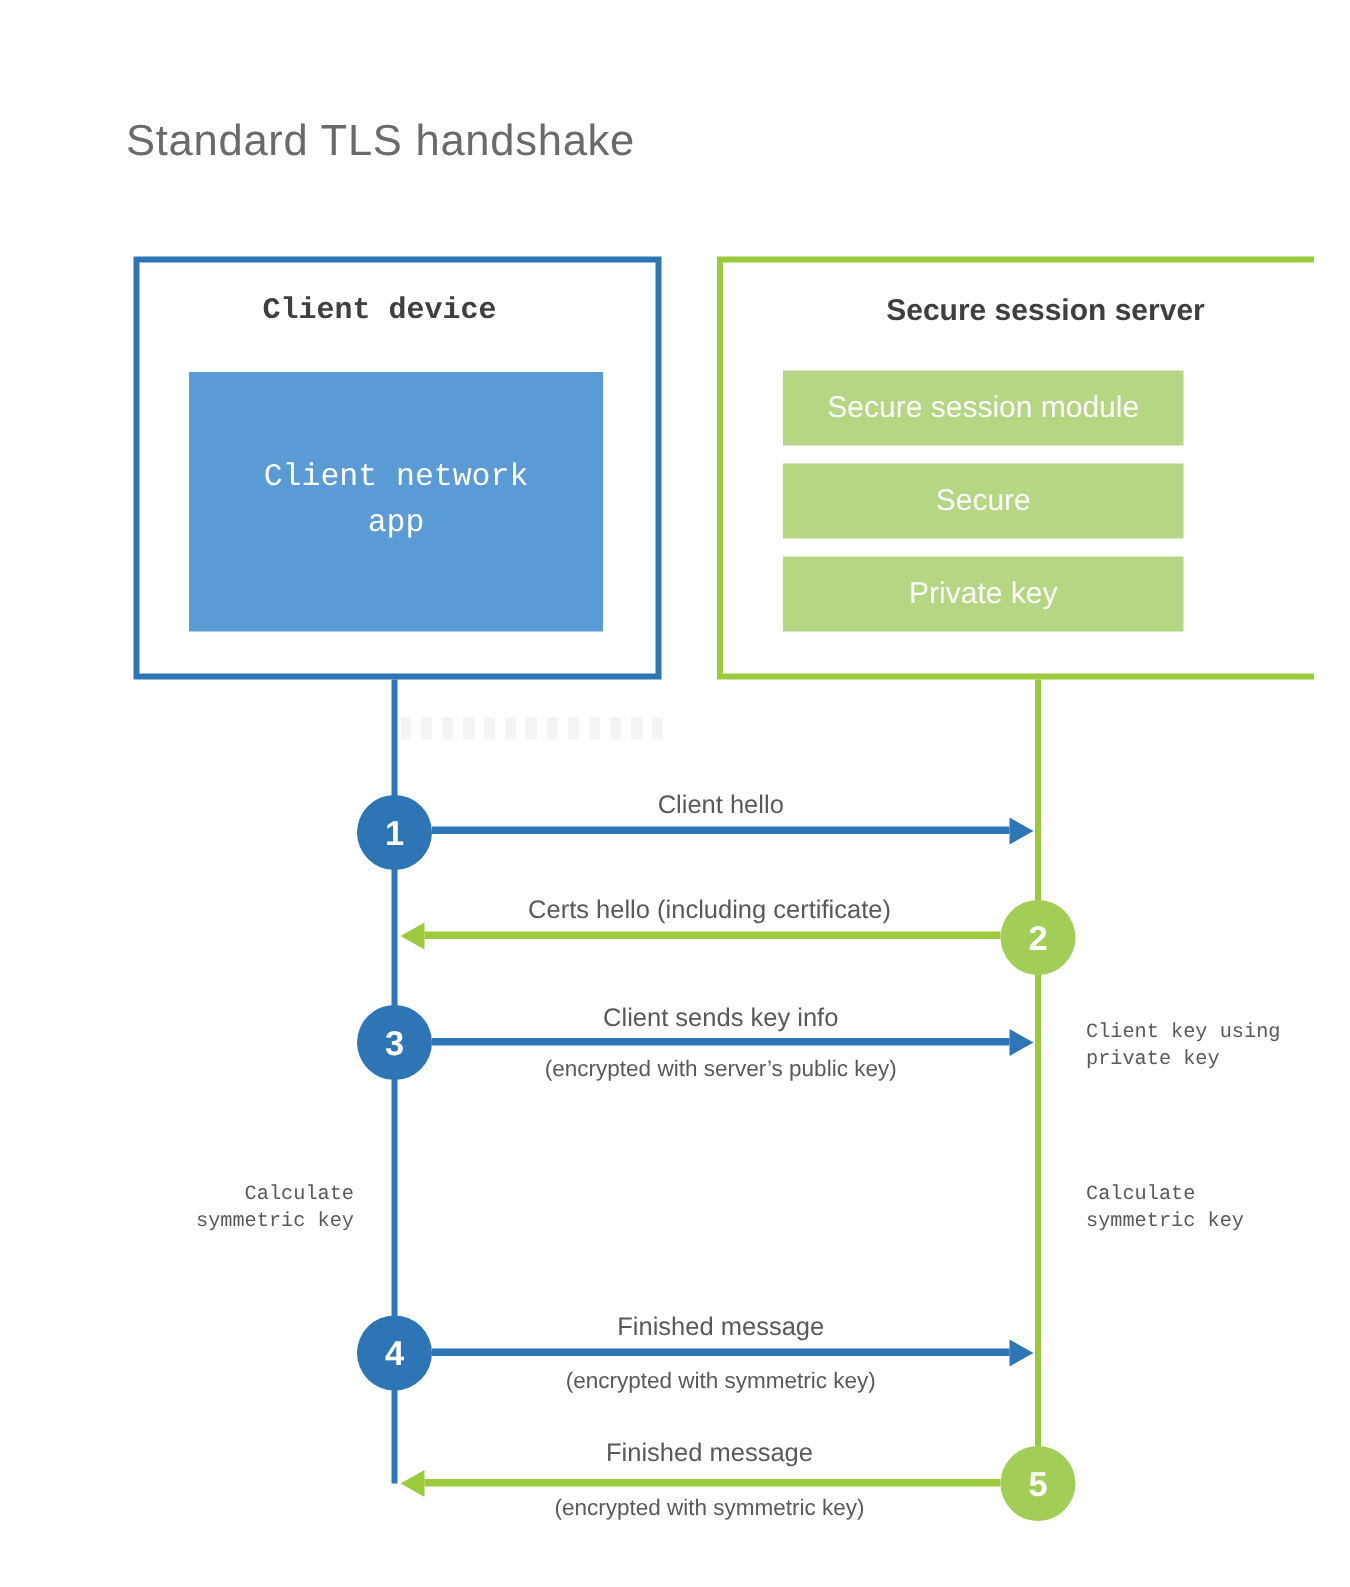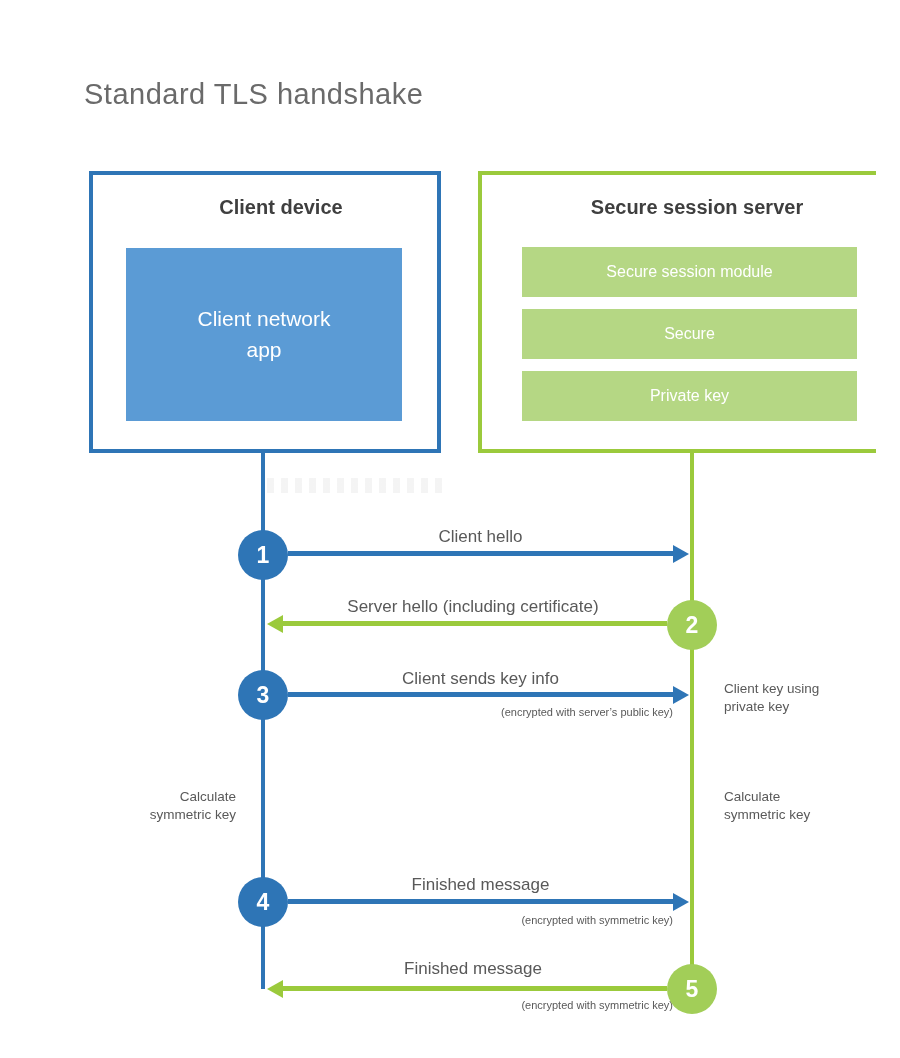--- a/index.html
+++ b/index.html
@@ -7,52 +7,52 @@
   body { font-family: "Liberation Sans", sans-serif; }
 
   .canvas {
     position: relative;
     width: 900px;
     height: 1058px;
     background: #ffffff;
     overflow: hidden;
   }
   .abs { position: absolute; }
-  .preline { white-space: pre-line; }
+  .preline { white-space: pre-line; font-family: Liberation Mono, monospace; }
 
   .page-title {
     left: 36px; top: 30px;
     font-size: 29px;
     font-weight: 300;
     color: #6a6a6a;
     letter-spacing: 0.5px;
   }
 
   
   .actor-box { background: #ffffff; }
   .client-box  { left: 41px;  top: 123px; width: 352px; height: 282px; border: 4px solid #2e75b6; }
   .server-box  { left: 430px; top: 123px; width: 429px; height: 282px; border: 4px solid #9bca3c; }
   .actor-heading {
     top: 148px; text-align: center;
     font-size: 20px; font-weight: bold; color: #3f3f3f;
   }
-  .client-heading { left: 57px;  width: 352px; }
+  .client-heading { left: 29px;  width: 352px; font-family: Liberation Mono, monospace; }
   .server-heading { left: 430px; width: 438px; }
 
   .client-module {
     left: 78px; top: 200px; width: 276px; height: 173px;
     background: #5b9bd5; color: #ffffff;
     display: flex; align-items: center; justify-content: center;
     text-align: center; font-size: 21px; line-height: 1.45;
   }
   .server-bar {
-    left: 474px; width: 335px; height: 50px;
+    left: 474px; width: 267px; height: 50px;
     background: #b5d784; color: #ffffff;
     display: flex; align-items: center; justify-content: center;
-    font-size: 16px;
+    font-size: 20px;
   }
   .server-bar-1 { top: 199px; }
   .server-bar-2 { top: 261px; }
   .server-bar-3 { top: 323px; }
 
   
   .lifeline { width: 4px; top: 405px; height: 536px; }
   .lifeline-client { left: 213px; background: #2e75b6; }
   .lifeline-server { left: 642px; background: #9bca3c; }
 
@@ -88,22 +88,22 @@
     border-bottom: 9px solid transparent;
     border-right: 16px solid #9bca3c;
   }
 
   
   .step-label {
     text-align: center; color: #595959;
     font-size: 17px; line-height: 20px;
   }
   .step-sublabel {
-    text-align: right; color: #595959;
-    font-size: 11px; line-height: 17px;
+    text-align: center; color: #595959;
+    font-size: 15px; line-height: 17px;
   }
   .side-note {
     color: #595959; font-size: 13.5px; line-height: 17.5px;
   }
   .note-right { text-align: left; }
   .note-left-align-right { text-align: right; }
 </style>
 </head>
 <body>
 
@@ -125,21 +125,21 @@
   <div class="abs lifeline lifeline-client"></div>
   <div class="abs lifeline lifeline-server"></div>
 
   <div class="abs ghost-marks"></div>
 
   <div class="abs step-circle circle-blue" style="left:190px; top:482px;">1</div>
   <div class="abs step-label" style="left:240px; top:479px; width:385px;">Client hello</div>
   <div class="abs hline hline-blue" style="left:240px; top:503px; width:385px;"></div>
   <div class="abs arrowhead head-right" style="left:625px; top:497px;"></div>
 
-  <div class="abs step-label" style="left:225px; top:549px; width:400px;">Server hello (including certificate)</div>
+  <div class="abs step-label" style="left:225px; top:549px; width:400px;">Certs hello (including certificate)</div>
   <div class="abs hline hline-green" style="left:235px; top:573px; width:384px;"></div>
   <div class="abs arrowhead head-left" style="left:219px; top:567px;"></div>
   <div class="abs step-circle circle-green" style="left:619px; top:552px;">2</div>
 
   <div class="abs step-circle circle-blue" style="left:190px; top:622px;">3</div>
   <div class="abs step-label" style="left:240px; top:621px; width:385px;">Client sends key info</div>
   <div class="abs hline hline-blue" style="left:240px; top:644px; width:385px;"></div>
   <div class="abs arrowhead head-right" style="left:625px; top:638px;"></div>
   <div class="abs step-sublabel" style="left:240px; top:656px; width:385px;">(encrypted with server’s public key)</div>
   <div class="abs side-note note-right preline" style="left:676px; top:632px; width:150px;">Client key using

